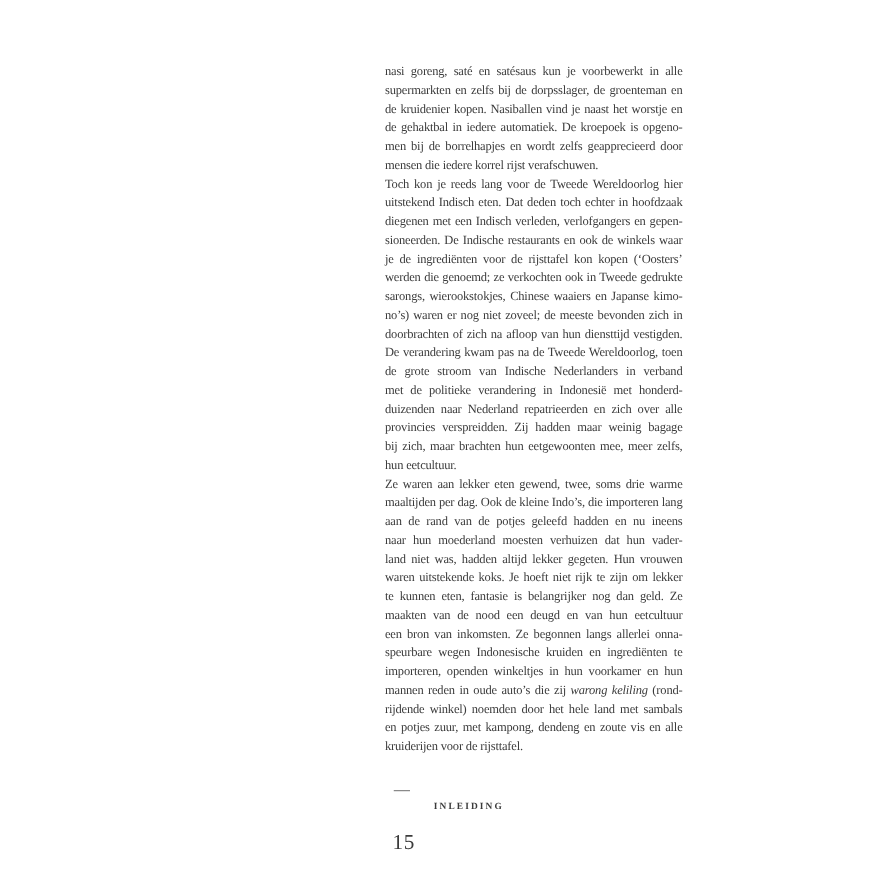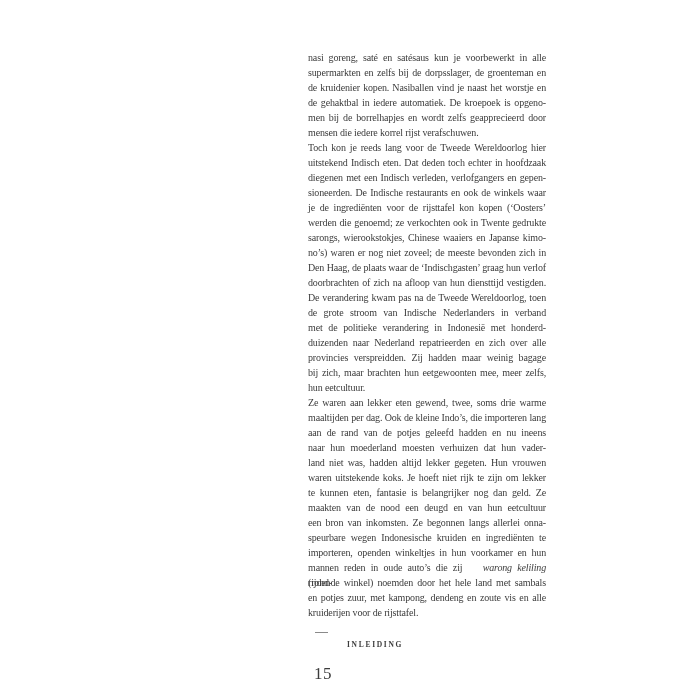--- a/index.html
+++ b/index.html
@@ -34,21 +34,20 @@
     text-align: justify;
     text-align-last: justify;
     white-space: normal;
   }
   .line.end {
     text-align: left;
     text-align-last: left;
   }
   .line i {
     font-style: italic;
-    margin-left: 15px;
   }
   .footer-rule {
     position: absolute;
     left: 315px;
     top: 632px;
     width: 13px;
     height: 1px;
     background: #8a8a8a;
   }
   .page-number {
@@ -79,24 +78,23 @@
       <div class="line"><span>supermarkten en zelfs bij de dorpsslager, de groenteman en</span></div>
       <div class="line"><span>de kruidenier kopen. Nasiballen vind je naast het worstje en</span></div>
       <div class="line"><span>de gehaktbal in iedere automatiek. De kroepoek is opgeno-</span></div>
       <div class="line"><span>men bij de borrelhapjes en wordt zelfs geapprecieerd door</span></div>
       <div class="line end"><span>mensen die iedere korrel rijst verafschuwen.</span></div>
       <div class="line"><span>Toch kon je reeds lang voor de Tweede Wereldoorlog hier</span></div>
       <div class="line"><span>uitstekend Indisch eten. Dat deden toch echter in hoofdzaak</span></div>
       <div class="line"><span>diegenen met een Indisch verleden, verlofgangers en gepen-</span></div>
       <div class="line"><span>sioneerden. De Indische restaurants en ook de winkels waar</span></div>
       <div class="line"><span>je de ingrediënten voor de rijsttafel kon kopen (‘Oosters’</span></div>
-      <div class="line"><span>werden die genoemd; ze verkochten ook in Twente gedrukte</span></div>
+      <div class="line"><span>werden die genoemd; ze verkochten ook in Tweede gedrukte</span></div>
       <div class="line"><span>sarongs, wierookstokjes, Chinese waaiers en Japanse kimo-</span></div>
       <div class="line"><span>no’s) waren er nog niet zoveel; de meeste bevonden zich in</span></div>
-      <div class="line"><span>Den Haag, de plaats waar de ‘Indischgasten’ graag hun verlof</span></div>
       <div class="line"><span>doorbrachten of zich na afloop van hun diensttijd vestigden.</span></div>
       <div class="line"><span>De verandering kwam pas na de Tweede Wereldoorlog, toen</span></div>
       <div class="line"><span>de grote stroom van Indische Nederlanders in verband</span></div>
       <div class="line"><span>met de politieke verandering in Indonesië met honderd-</span></div>
       <div class="line"><span>duizenden naar Nederland repatrieerden en zich over alle</span></div>
       <div class="line"><span>provincies verspreidden. Zij hadden maar weinig bagage</span></div>
       <div class="line"><span>bij zich, maar brachten hun eetgewoonten mee, meer zelfs,</span></div>
       <div class="line end"><span>hun eetcultuur.</span></div>
       <div class="line"><span>Ze waren aan lekker eten gewend, twee, soms drie warme</span></div>
       <div class="line"><span>maaltijden per dag. Ook de kleine Indo’s, die importeren lang</span></div>

